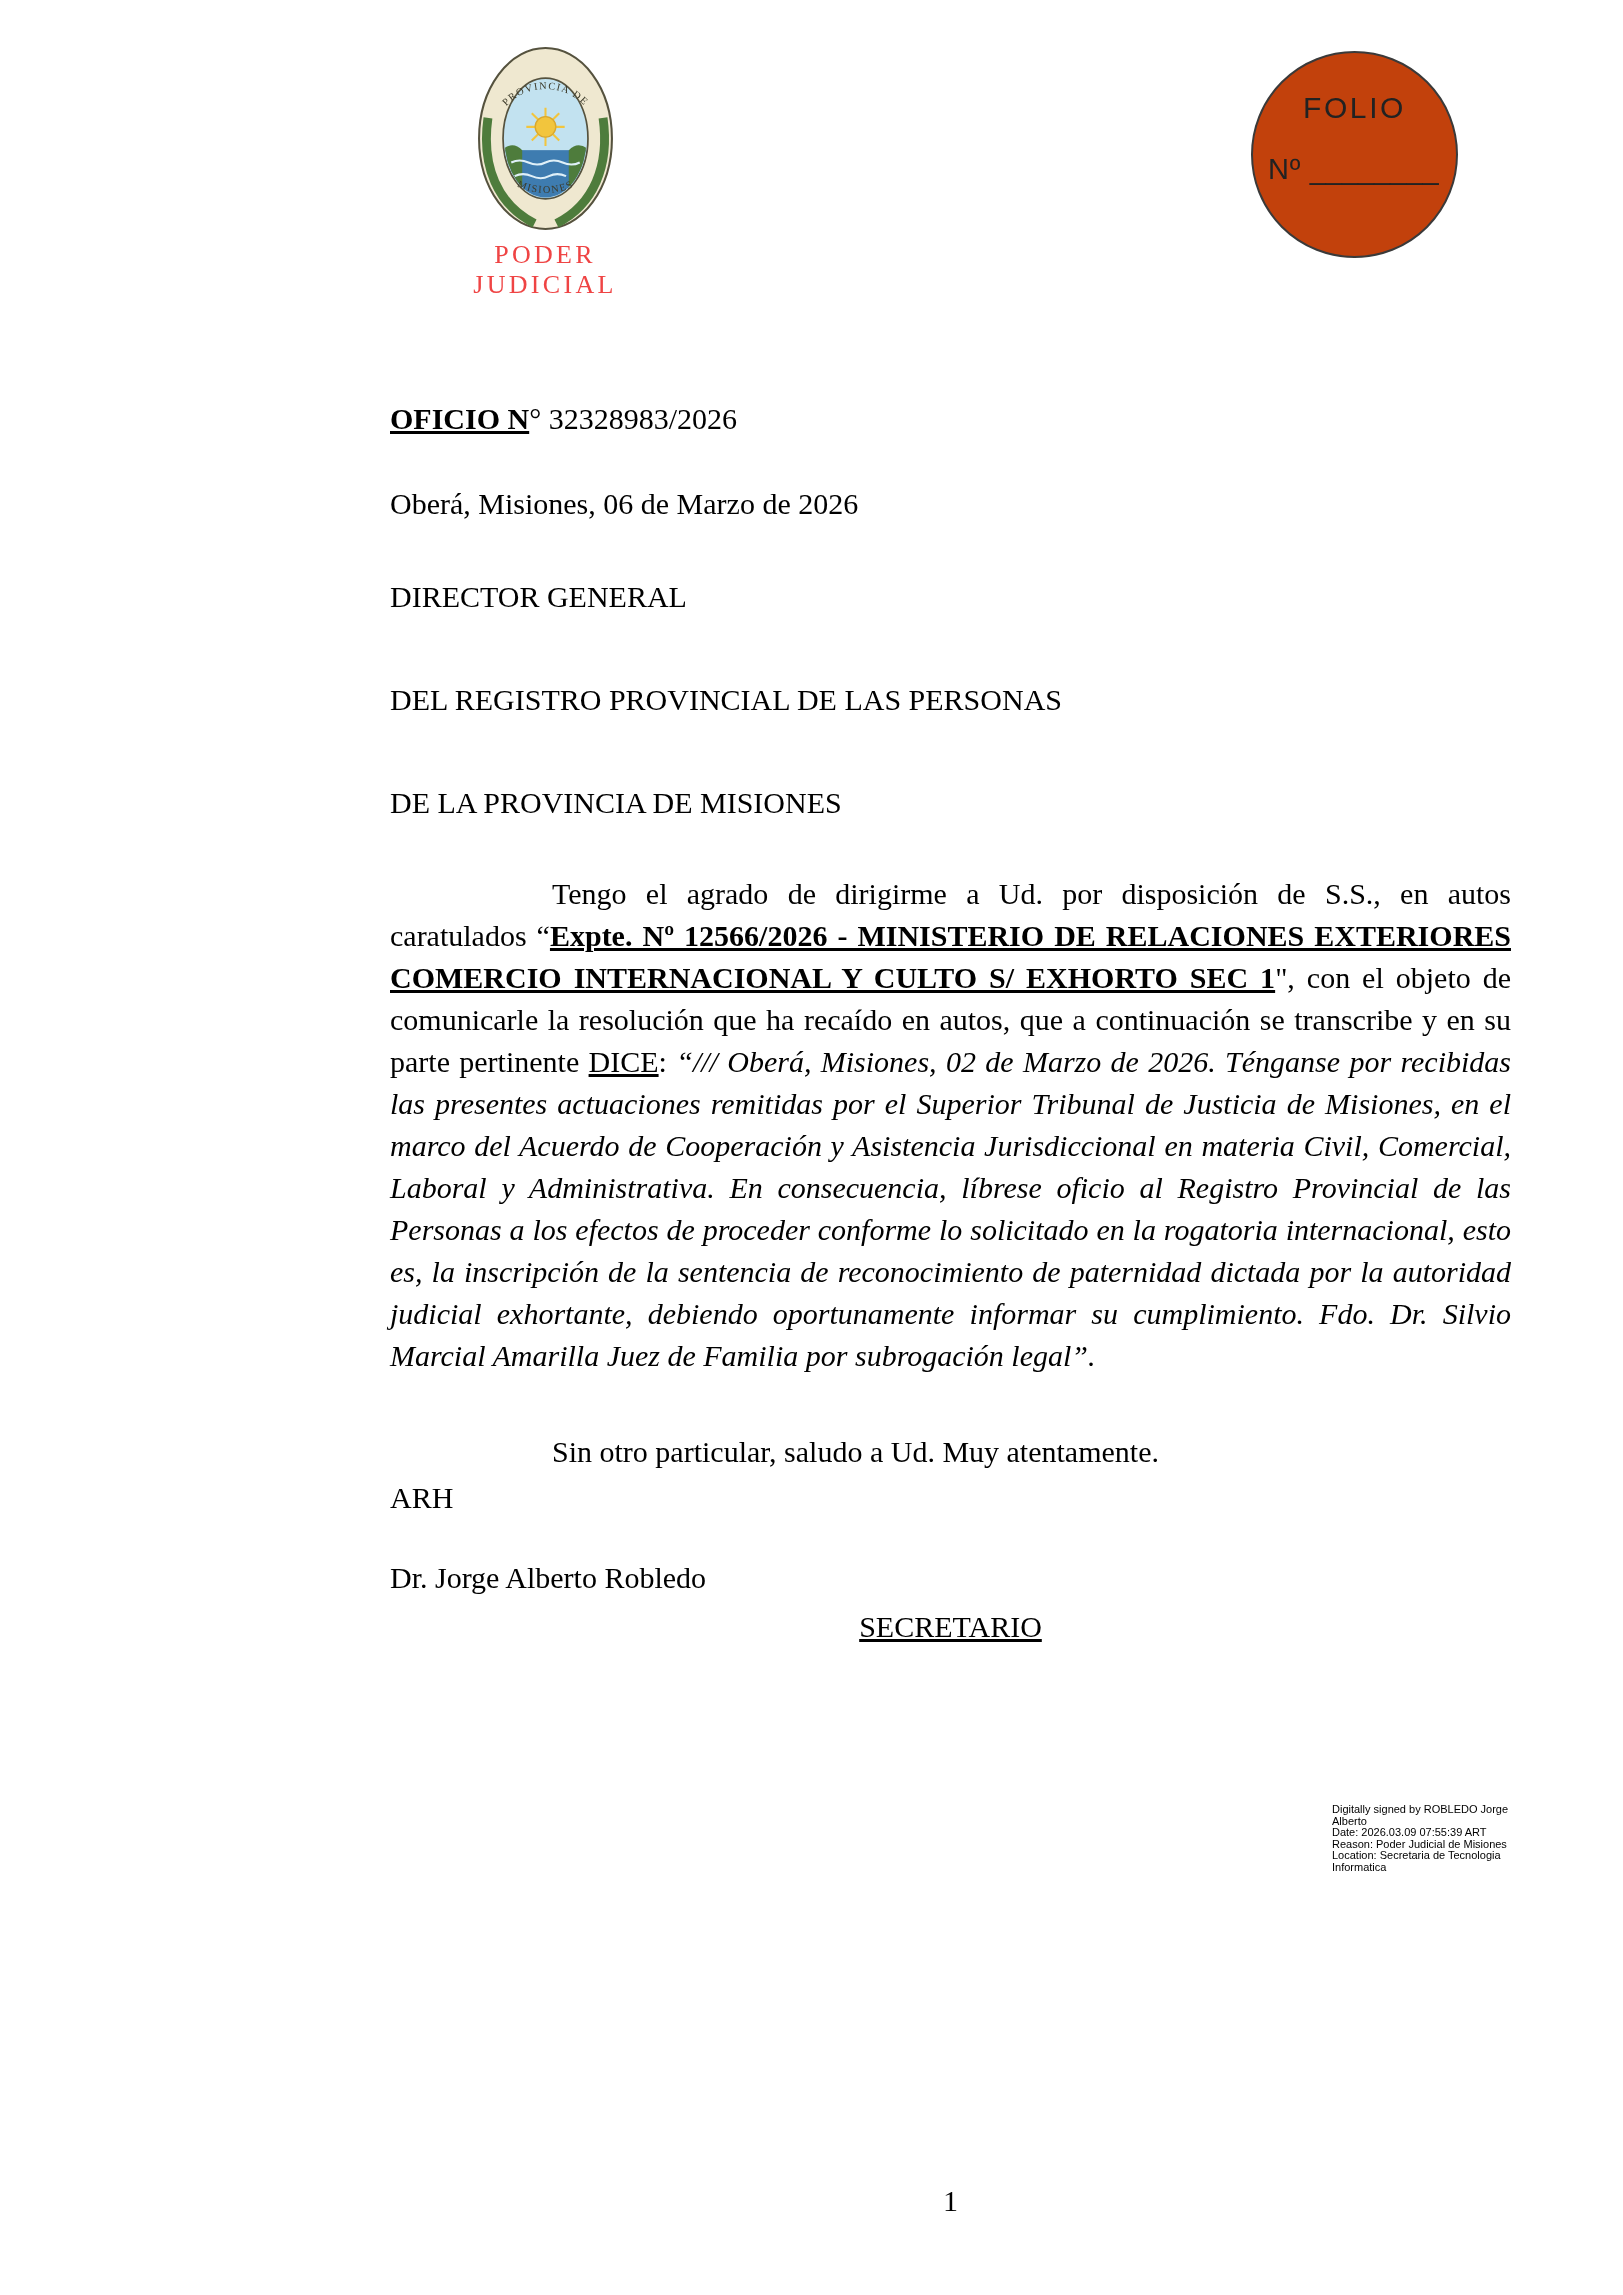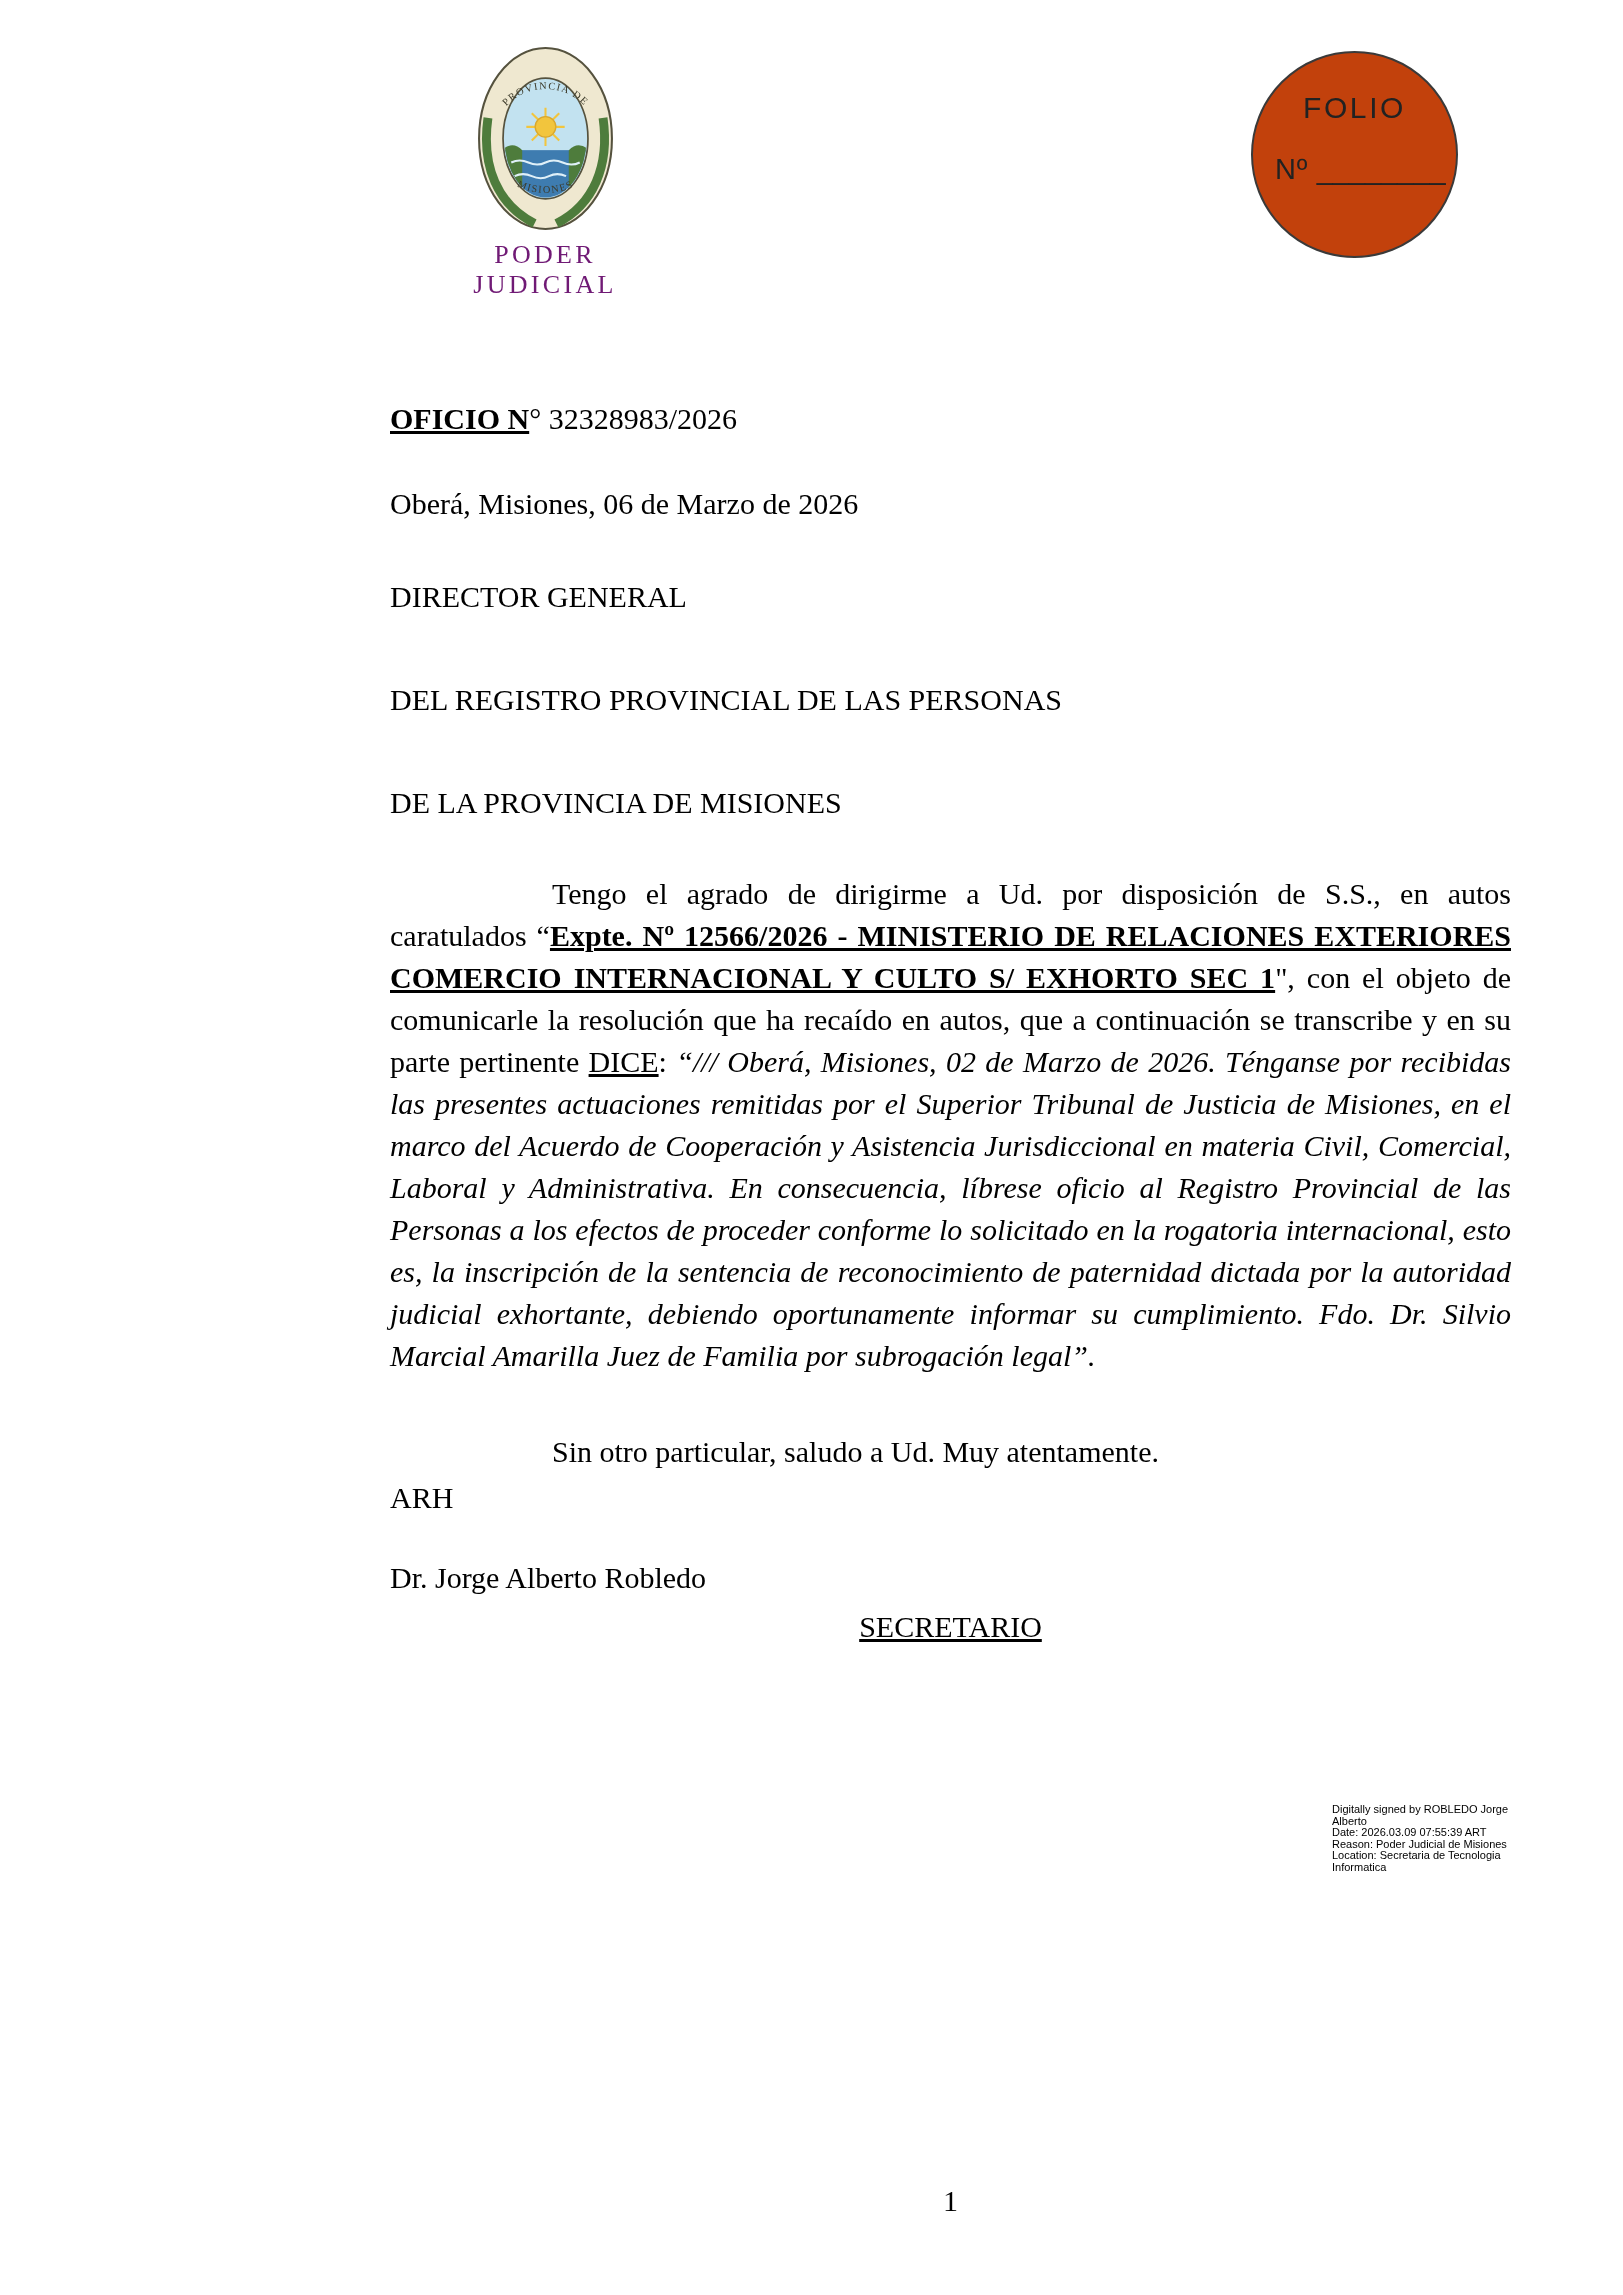--- a/index.html
+++ b/index.html
@@ -18,38 +18,38 @@
 
   
   .logo-block {
     position:absolute; left:427px; top:46px; width:236px;
     text-align:center;
   }
   .crest { display:block; margin:0 auto; }
   .logo-caption {
     margin-top:9.2px;
     font-size:26px; letter-spacing:3.3px;
-    color:#701a75;
+    color:#ef4444;
     font-family:"Liberation Serif", serif;
   }
 
   .folio-stamp {
     position:absolute; left:1251px; top:51px;
     width:207px; height:207px;
     border:2.6px solid #3a3a3a; border-radius:50%;
     font-family:"Liberation Sans", sans-serif;
     color:#222;
     background:#c2410c;
   }
   .folio-title {
     margin-top:38px; text-align:center;
     font-size:30px; letter-spacing:2.6px;
   }
   .folio-number-row {
-    margin-top:27.5px; padding-left:22px;
+    margin-top:27.5px; padding-left:15px;
     font-size:29px; letter-spacing:0.7px;
     white-space:nowrap;
   }
   .folio-blank { letter-spacing:0; }
 
   
   .letter {
     position:absolute; left:390px; top:398px; width:1121px;
     font-size:30px; line-height:42px;
   }

